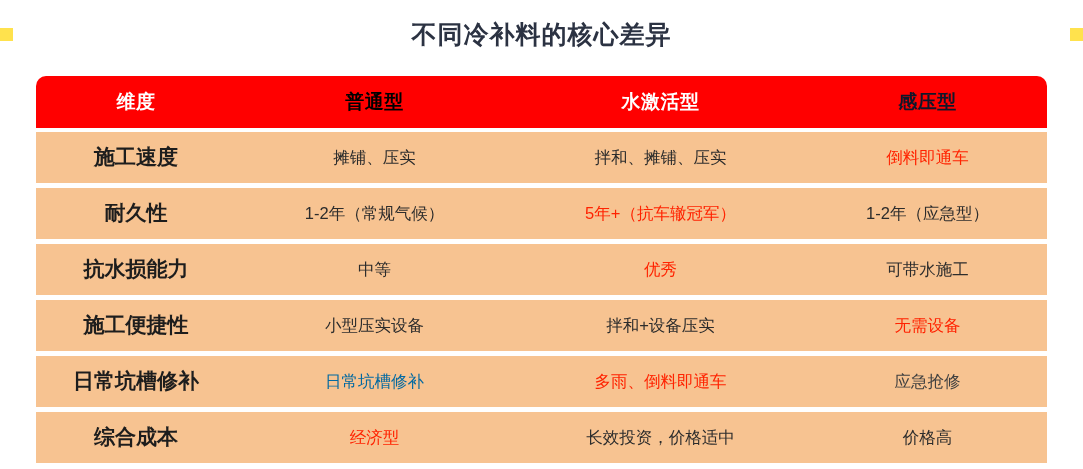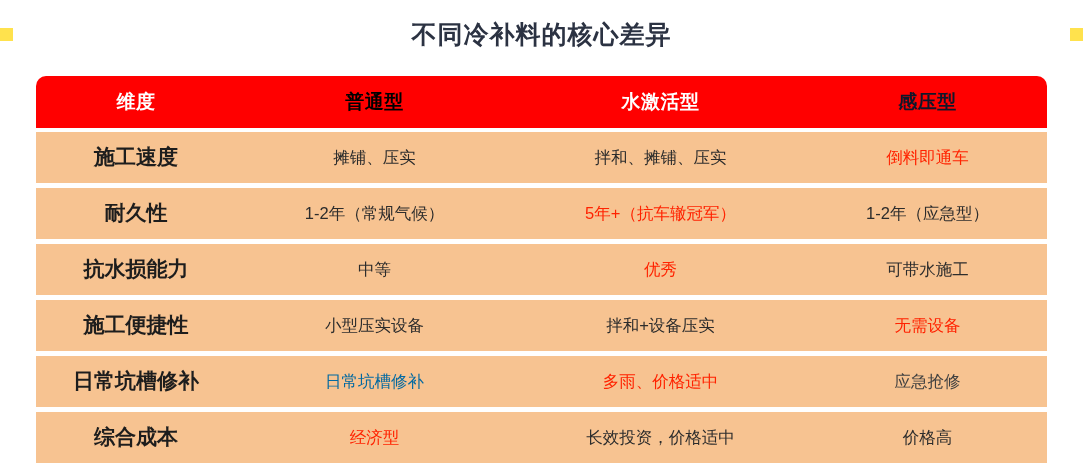--- a/index.html
+++ b/index.html
@@ -156,21 +156,21 @@
     <div class="row data-row" style="background: rgb(247, 195, 145);">
       <div class="cell col-0 cell-label">施工便捷性</div>
       <div class="cell col-1 cell-value">小型压实设备</div>
       <div class="cell col-2 cell-value">拌和+设备压实</div>
       <div class="cell col-3 cell-value highlight" style="color: rgb(255, 34, 0);">无需设备</div>
     </div>
 
     <div class="row data-row" style="background: rgb(247, 195, 145);">
       <div class="cell col-0 cell-label">日常坑槽修补</div>
       <div class="cell col-1 cell-value highlight" style="color: #0369a1;">日常坑槽修补</div>
-      <div class="cell col-2 cell-value highlight" style="color: rgb(255, 34, 0);">多雨、价格适中</div>
+      <div class="cell col-2 cell-value highlight" style="color: rgb(255, 34, 0);">多雨、倒料即通车</div>
       <div class="cell col-3 cell-value highlight" style="color: #404040;">应急抢修</div>
     </div>
 
     <div class="row data-row" style="background: rgb(247, 195, 145);">
       <div class="cell col-0 cell-label">综合成本</div>
       <div class="cell col-1 cell-value highlight" style="color: rgb(255, 34, 0);">经济型</div>
       <div class="cell col-2 cell-value">长效投资，价格适中</div>
       <div class="cell col-3 cell-value">价格高</div>
     </div>
 

